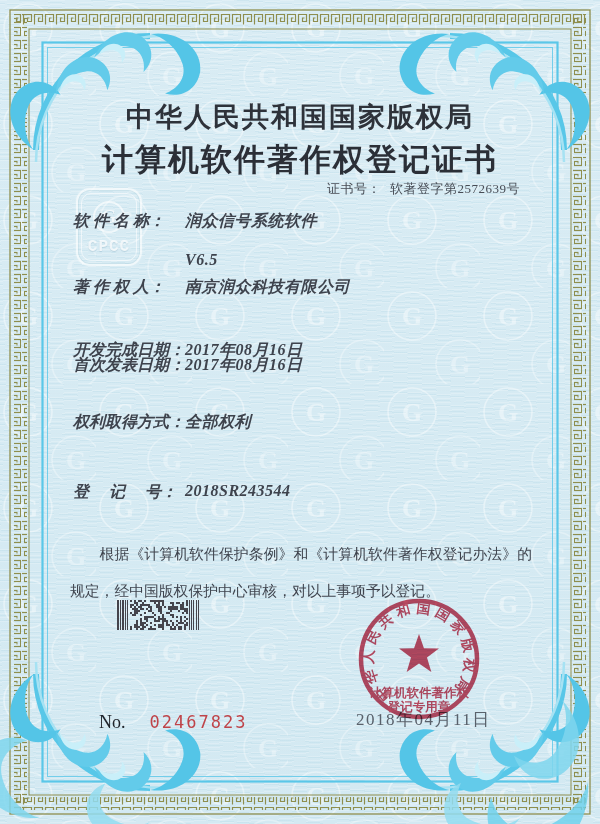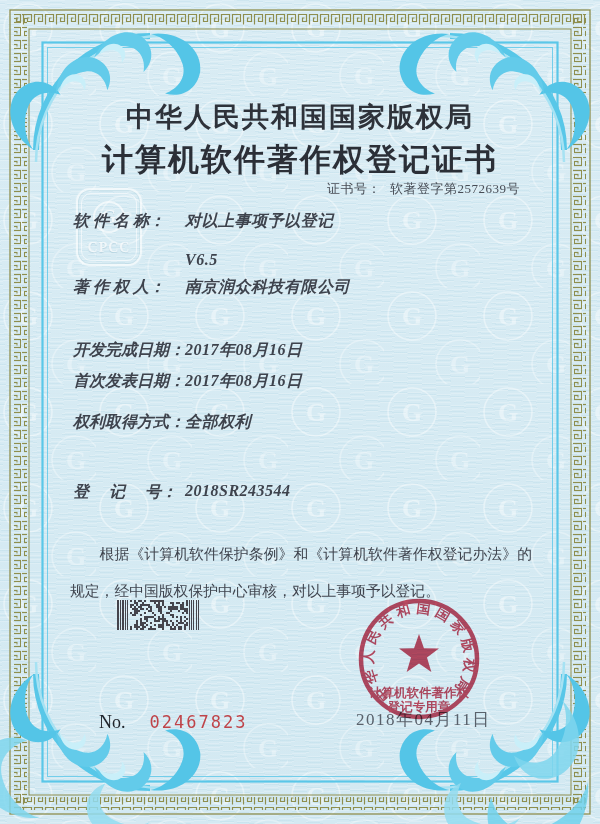--- a/index.html
+++ b/index.html
@@ -22,28 +22,28 @@
   .certno{position:absolute;top:180px;right:80px;font-size:13px;color:#474c55;letter-spacing:.5px;}
   .certno .lab{margin-right:9px;}
   
   .emboss{position:absolute;left:76px;top:188px;width:62px;height:74px;border-radius:14px;
     border:2px solid rgba(255,255,255,0.75);opacity:.85;
     box-shadow:inset 0 0 0 1px rgba(150,190,205,0.25), 0 0 2px rgba(255,255,255,0.5);}
   .emboss-inner{position:absolute;inset:3px;border:1.5px solid rgba(255,255,255,0.7);border-radius:10px;}
   .emboss-g{position:absolute;top:7px;left:50%;transform:translateX(-50%);width:28px;height:28px;border-radius:50%;
     border:2px solid rgba(255,255,255,0.75);color:rgba(255,255,255,0.9);font-size:19px;font-weight:bold;
     text-align:center;line-height:28px;text-shadow:0 1px 1px rgba(130,170,190,.45);}
-  .emboss-cpcc{position:absolute;bottom:4px;width:100%;text-align:center;font-size:14px;letter-spacing:1px;
-    color:rgba(255,255,255,0.85);text-shadow:0 1px 1px rgba(130,170,190,.45);font-weight:bold;}
+  .emboss-cpcc{position:absolute;bottom:4px;width:100%;text-align:center;font-size:16px;letter-spacing:1px;
+    color:rgba(255,255,255,0.85);text-shadow:0 1px 1px rgba(130,170,190,.45);font-weight:bold;font-family:Liberation Mono, monospace;}
   
   .row{position:absolute;left:73px;display:flex;font-size:16px;font-weight:600;color:#3e434d;font-style:italic;}
   .row .lbl{white-space:pre;width:112px;flex:0 0 112px;}
   .row .val{letter-spacing:.5px;}
   .row .val .v2{display:block;margin-top:19px;}
-  .r0{top:211px}.r1{top:277px}.r2{top:340px}.r3{top:371px}.r4{top:412px}.r5{top:447px}.r6{top:482px}
+  .r0{top:211px}.r1{top:277px}.r2{top:340px}.r3{top:355px}.r4{top:412px}.r5{top:447px}.r6{top:482px}
   
   .statement{position:absolute;left:70px;top:521px;width:462px;font-size:14.8px;line-height:37px;
     text-indent:2em;text-align:justify;color:#3f444e;font-weight:500;}
   
   .barcode{position:absolute;left:117px;top:600px;}
   
   .serial{position:absolute;left:99px;top:712px;font-size:18px;color:#20242b;}
   .serial .num{color:#bf4449;font-family:"DejaVu Sans Mono","Liberation Mono",monospace;
     font-size:17px;letter-spacing:2px;margin-left:24px;}
   
@@ -120,21 +120,21 @@
   </div>
 
   <h1 class="title1">中华人民共和国国家版权局</h1>
   <h2 class="title2">计算机软件著作权登记证书</h2>
   <div class="certno">
     <span class="lab">证书号：</span><span>软著登字第2572639号</span>
   </div>
 
   <div class="row r0">
     <span class="lbl">软 件 名 称：</span>
-    <span class="val"><span>对以上事项予以登记</span><span class="v2">V6.5</span></span>
+    <span class="val"><span>润众信号系统软件</span><span class="v2">V6.5</span></span>
   </div>
   <div class="row r1">
     <span class="lbl">著 作 权 人：</span>
     <span class="val">南京润众科技有限公司</span>
   </div>
   <div class="row r2">
     <span class="lbl">开发完成日期：</span>
     <span class="val">2017年08月16日</span>
   </div>
   <div class="row r3">

